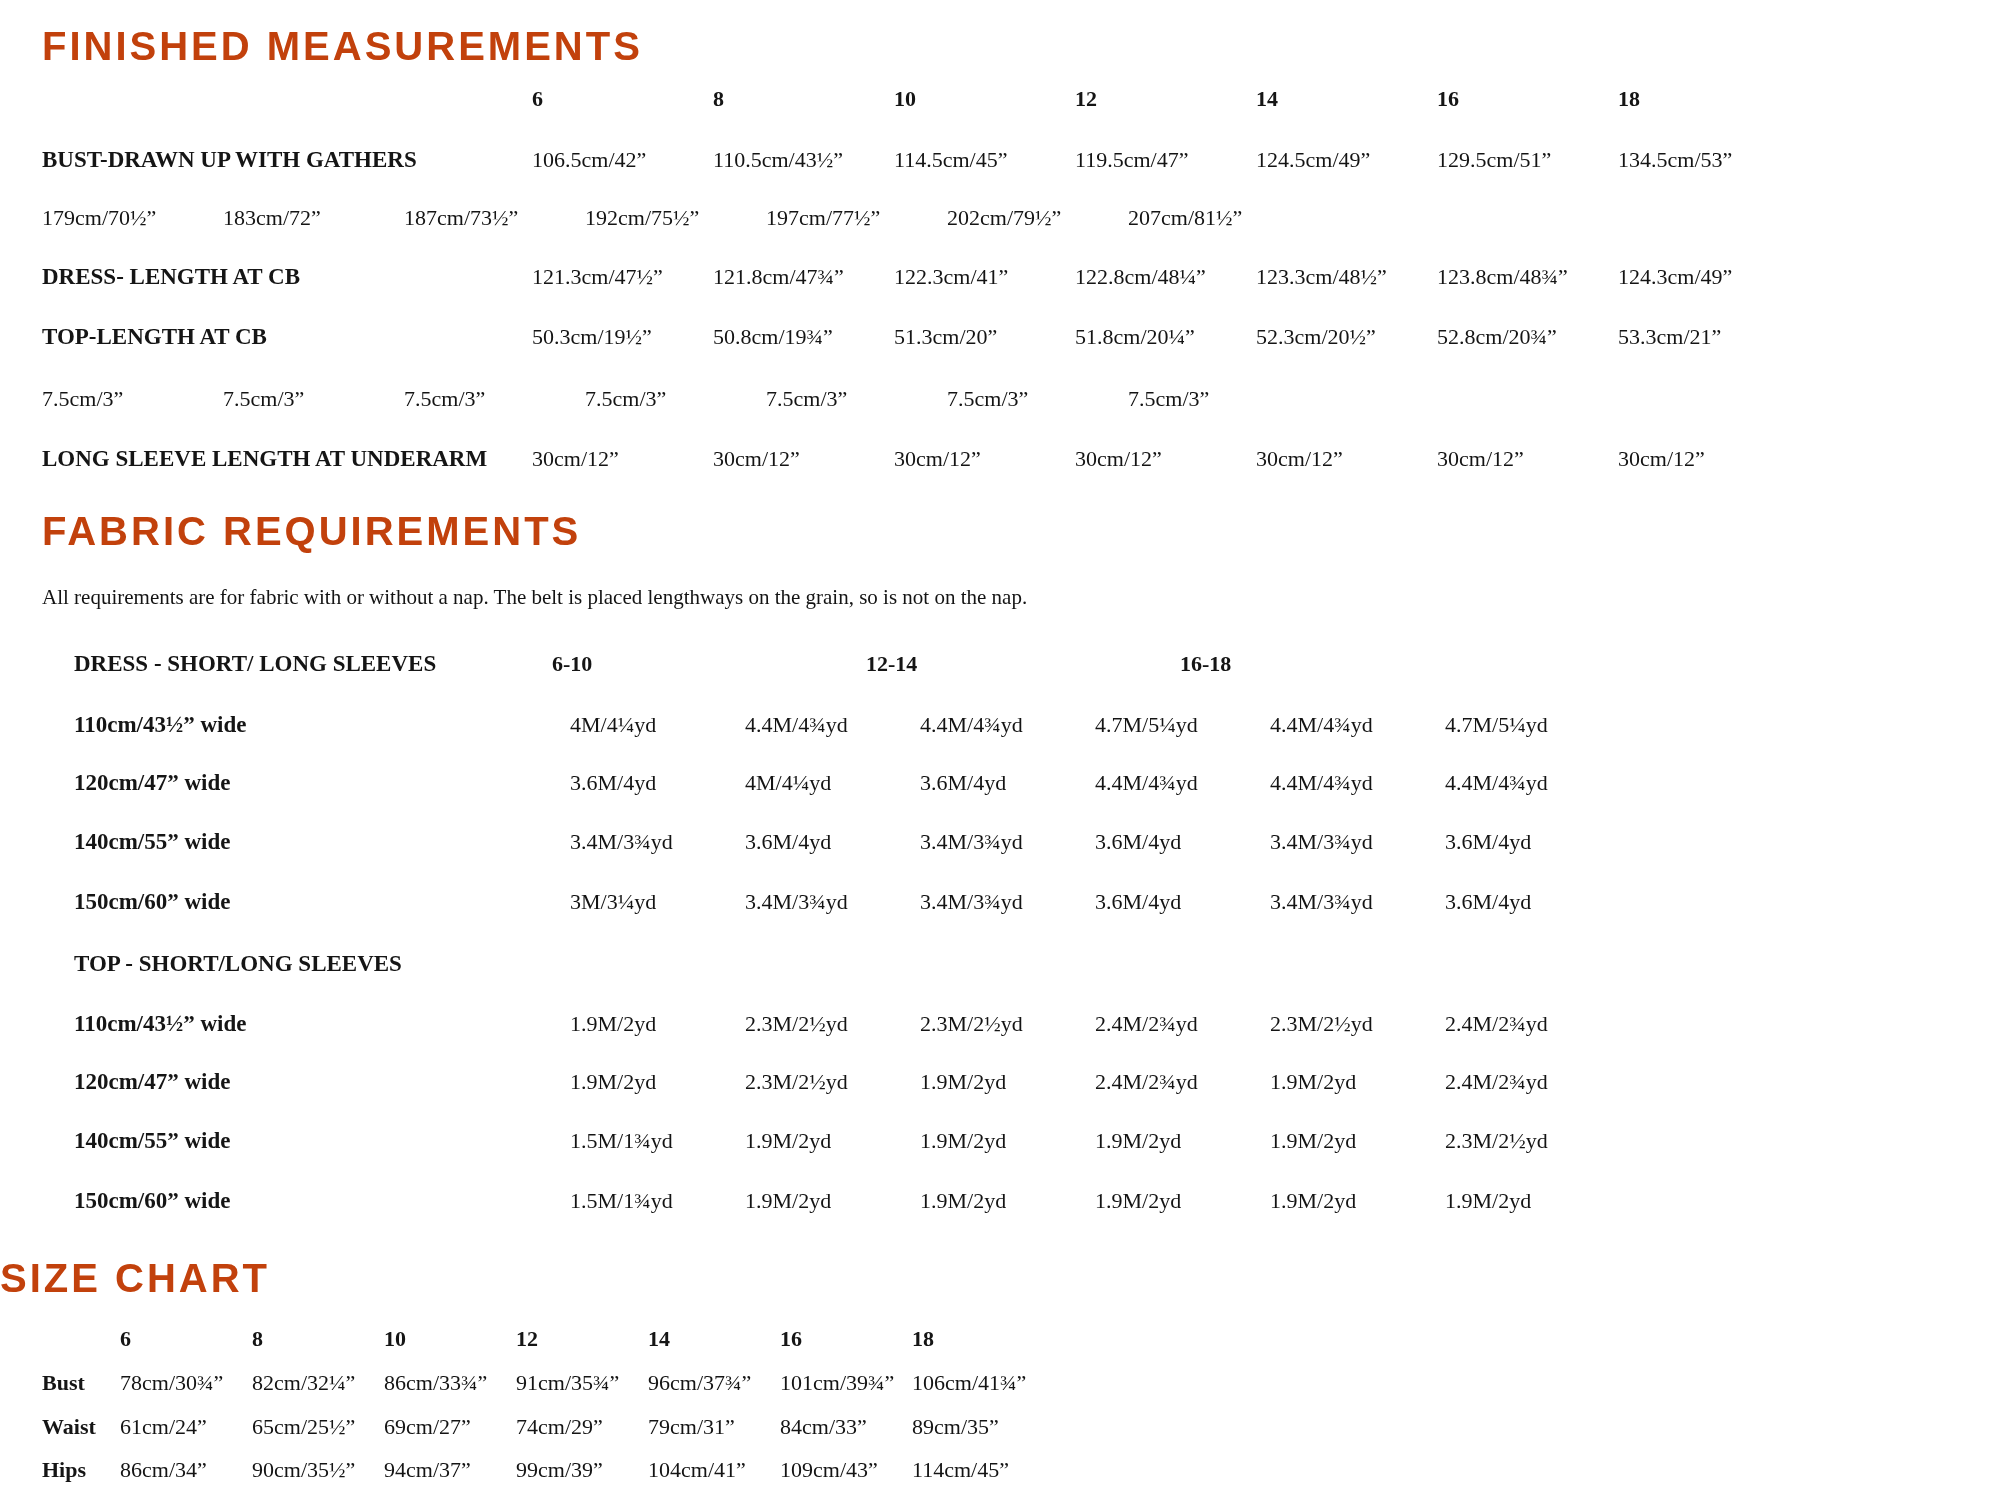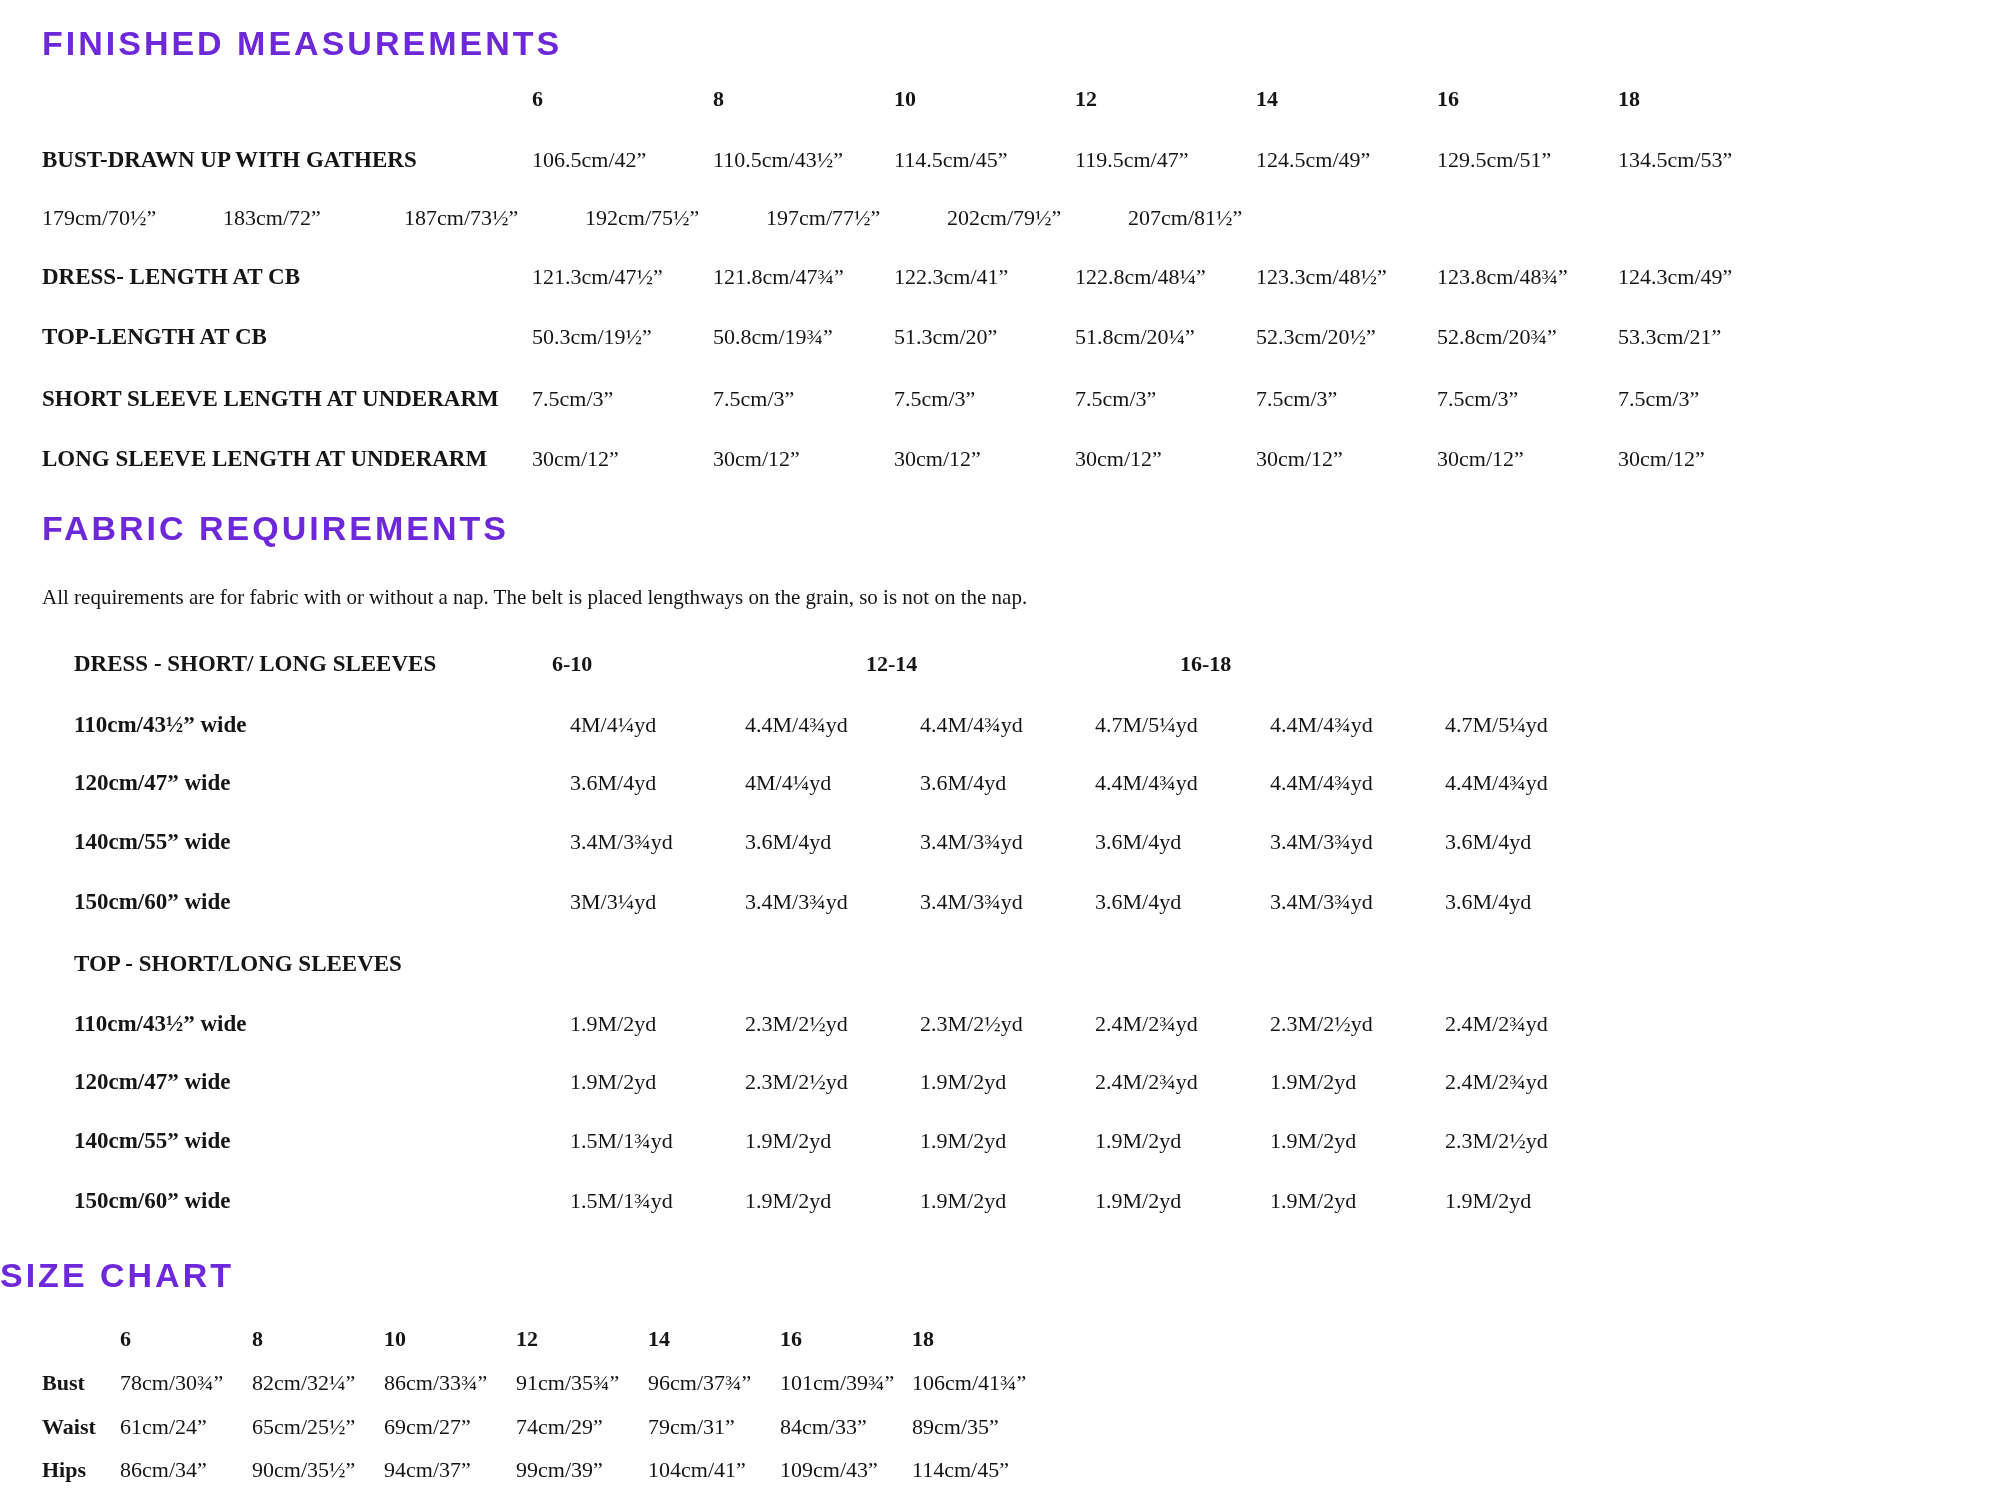--- a/index.html
+++ b/index.html
@@ -8,23 +8,23 @@
     width:2000px;height:1500px;
     background:#ffffff;
     font-family:"Liberation Serif", serif;
     color:#101010;
     overflow:hidden;
   }
   .title{
     position:absolute;left:42px;
     font-family:"Liberation Sans", sans-serif;
     font-weight:bold;
-    font-size:34px;
+    font-size:40px;
     letter-spacing:3px;
-    color:#6d28d9;
+    color:#c2410c;
     line-height:1;
     white-space:nowrap;
   }
   .title-center{
     left:0;width:1056px;text-align:left;
   }
   .r{
     position:absolute;left:42px;
     display:flex;align-items:baseline;
     white-space:nowrap;line-height:1.15;
@@ -97,21 +97,20 @@
   <span class="v w181">50.3cm/19½”</span>
   <span class="v w181">50.8cm/19¾”</span>
   <span class="v w181">51.3cm/20”</span>
   <span class="v w181">51.8cm/20¼”</span>
   <span class="v w181">52.3cm/20½”</span>
   <span class="v w181">52.8cm/20¾”</span>
   <span class="v w181">53.3cm/21”</span>
 </div>
 
 <div class="r" style="top:386px">
-  <span class="lb w490">SHORT SLEEVE LENGTH AT UNDERARM</span>
   <span class="v w181">7.5cm/3”</span>
   <span class="v w181">7.5cm/3”</span>
   <span class="v w181">7.5cm/3”</span>
   <span class="v w181">7.5cm/3”</span>
   <span class="v w181">7.5cm/3”</span>
   <span class="v w181">7.5cm/3”</span>
   <span class="v w181">7.5cm/3”</span>
 </div>
 
 <div class="r" style="top:446px">

